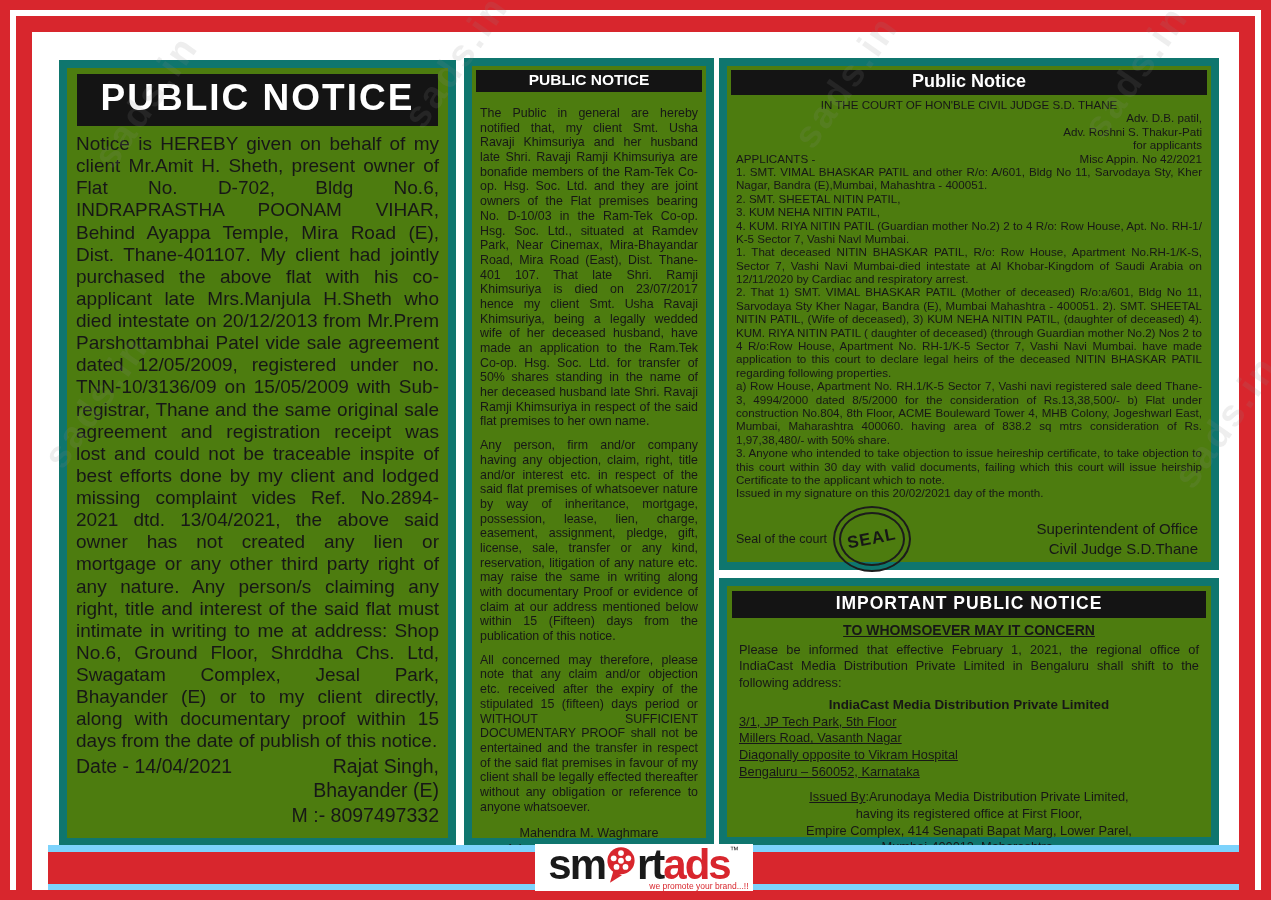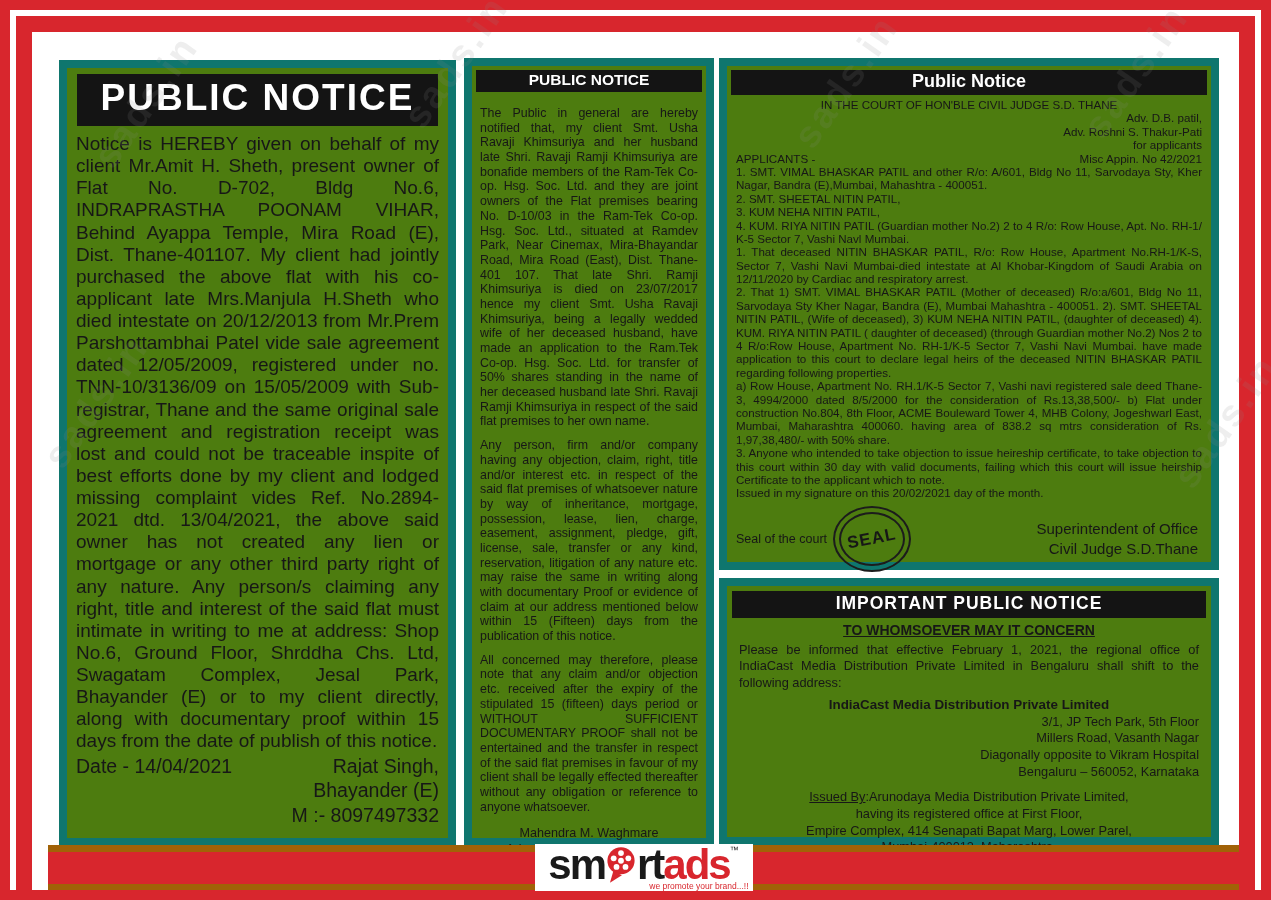--- a/index.html
+++ b/index.html
@@ -46,25 +46,25 @@
   .seal-inner{width:62px;height:50px;border:2px solid #1c1c1c;border-radius:50%;
     display:flex;align-items:center;justify-content:center;}
   .seal-word{font-weight:bold;font-size:17px;letter-spacing:1px;transform:rotate(-11deg);}
   .officer{font-size:15px;line-height:1.3;text-align:right;}
   .col-right-bot{left:719px;top:578px;width:500px;height:267px;padding:4px 4px 0 4px;}
   .imp-title{font-size:17.5px;letter-spacing:1px;padding:2px 0 4px;margin:1px 1px 4px 1px;}
   .imp-sub{text-align:center;font-weight:bold;text-decoration:underline;font-size:14px;margin:1px 0 4px 0;}
   .imp-body{padding:0 8px;font-size:12.8px;line-height:1.27;}
   .imp-intro{text-align:justify;margin:0;}
   .imp-company{text-align:center;font-weight:bold;font-size:13.4px;margin:5px 0 1px 0;}
-  .imp-addr{text-align:right;line-height:1.3;}
+  .imp-addr{text-align:left;line-height:1.3;text-decoration:underline;}
   .imp-issued{text-align:center;line-height:1.3;margin-top:9px;}
   .uline{text-decoration:underline;}
   
-  .footer{position:absolute;left:48px;right:32px;top:845px;height:45px;background:#a16207;
+  .footer{position:absolute;left:48px;right:32px;top:845px;height:45px;background:#7dd3fc;
     display:flex;align-items:center;z-index:10;}
   .red-bar{flex:1;height:32px;background:var(--red);}
   .logo-zone{width:218px;display:flex;flex-direction:column;align-items:center;background:#fff;}
   .logo-line{display:flex;align-items:center;line-height:1;}
   .logo-txt{font-weight:800;font-size:42px;letter-spacing:-2px;color:#1a1a1a;}
   .logo-red{color:var(--red);}
   .logo-tm{font-size:9px;color:#1a1a1a;align-self:flex-start;margin-top:2px;}
   .tagline{font-size:8.5px;color:var(--red);font-weight:normal;align-self:flex-end;margin:-5px 4px 0 0;}
 </style>
 </head>

